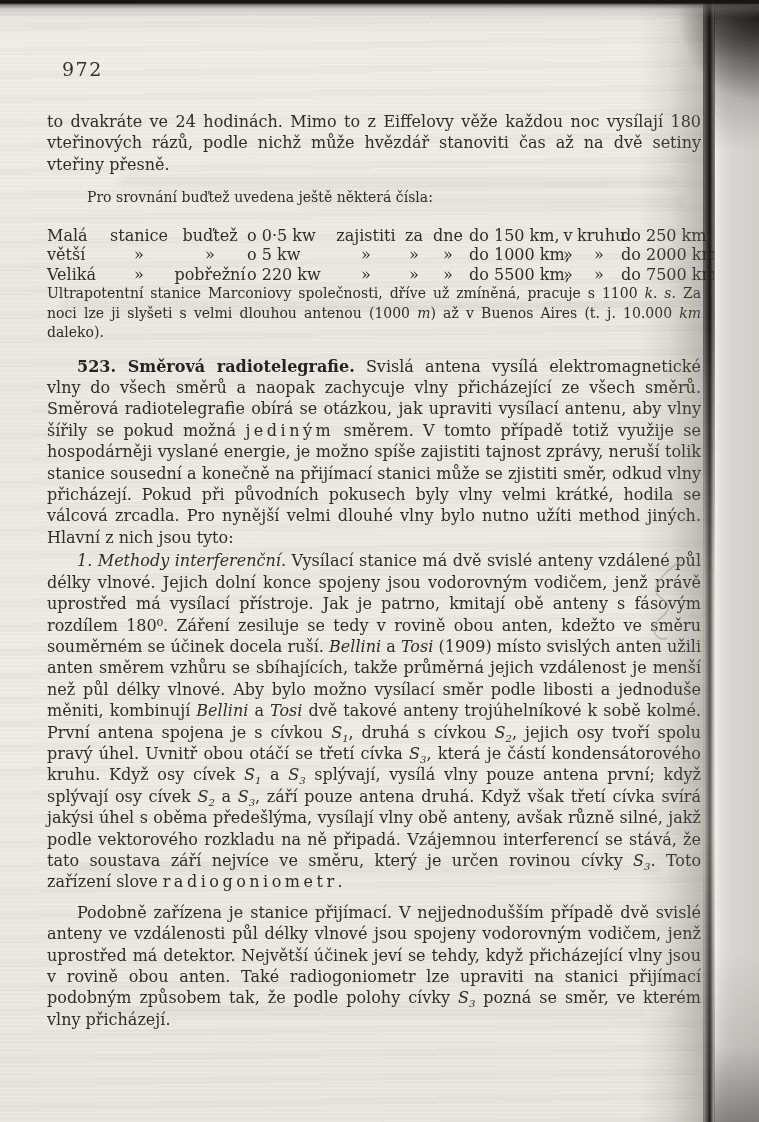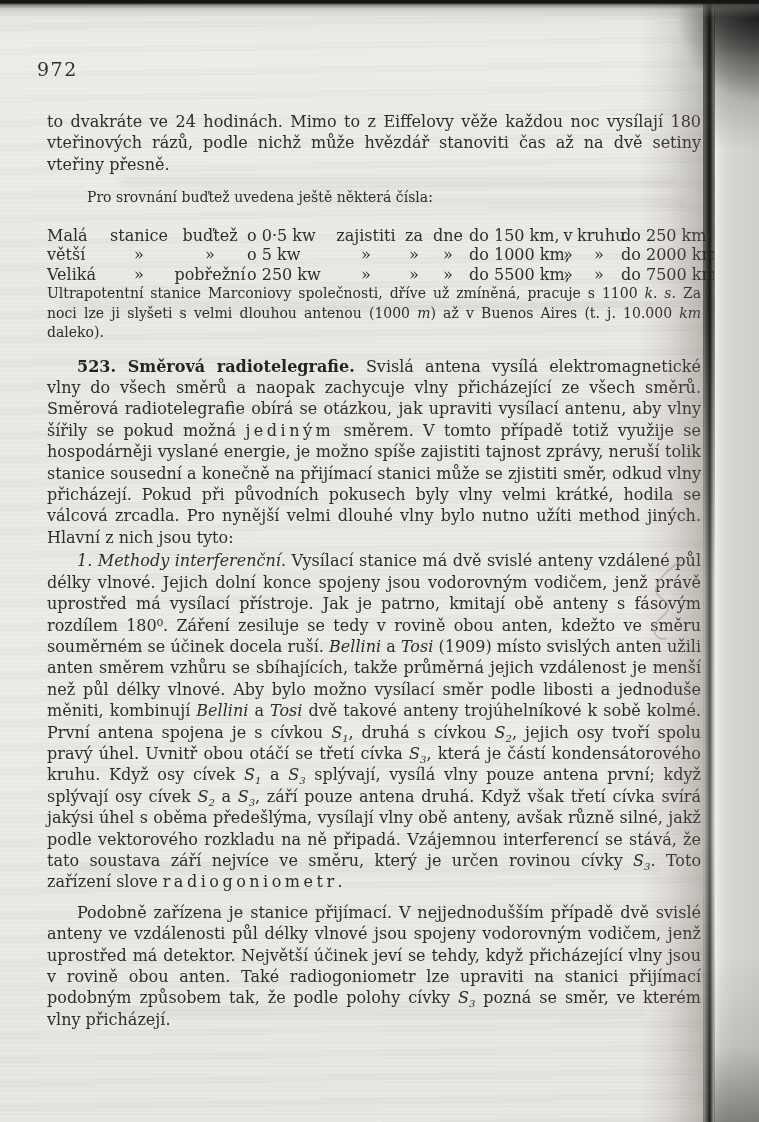--- a/index.html
+++ b/index.html
@@ -25,21 +25,21 @@
     background:linear-gradient(90deg,#f1f0ec 0,#e0dfdb 7px,#d7d6d2 16px,#cfcec9 45px); }
   .edge-strip::before { content:""; position:absolute; inset:0;
     background:
       linear-gradient(180deg, rgba(26,25,23,0.8) 0, rgba(26,25,23,0.32) 58px, rgba(26,25,23,0) 150px),
       linear-gradient(0deg, rgba(44,42,39,0.5) 0, rgba(44,42,39,0.12) 75px, rgba(44,42,39,0) 170px); }
   .corner-blob { position:absolute; right:0; top:0; width:80px; height:100px; z-index:5; pointer-events:none;
     background:radial-gradient(ellipse at 100% 15%, rgba(18,17,16,0.8), rgba(18,17,16,0) 72%); }
   .squiggle { position:absolute; left:648px; top:556px; z-index:3; }
   .ghost { position:absolute; background:rgba(110,104,93,0.06); filter:blur(2px); border-radius:2px; z-index:1; }
 
-  .pgnum { position:absolute; left:37px; top:58px; font-size:19px; letter-spacing:1.5px; color:#33312d; z-index:2; }
+  .pgnum { position:absolute; left:62px; top:58px; font-size:19px; letter-spacing:1.5px; color:#33312d; z-index:2; }
 
   .text-col { position:absolute; left:47px; top:111px; width:654px; color:#2f2d28; text-align:justify; z-index:2;
     hyphens:auto; -webkit-hyphens:auto; }
   .body-p { font-size:16px; line-height:21.4px; margin:0 0 13px 0; }
   .small-p { font-size:14px; line-height:19.4px; margin:0; }
   .indent  { text-indent:30px; }
   .indent1 { text-indent:40px; margin-bottom:18px; }
   .mb2  { margin-bottom:2px; }
   .mb9  { margin-bottom:9px; }
   .mb13 { margin-bottom:13px; }
@@ -96,21 +96,21 @@
           <span class="cell c6">»</span>
           <span class="cell c7">do 1000 km,</span>
           <span class="cell c8">»</span>
           <span class="cell c9">»</span>
           <span class="cell c10">do 2000 km.</span>
         </div>
       <div class="st-row">
           <span class="cell c0">Veliká</span>
           <span class="cell c1">»</span>
           <span class="cell c2">pobřežní</span>
-          <span class="cell c3">o 250 kw</span>
+          <span class="cell c3">o 220 kw</span>
           <span class="cell c4">»</span>
           <span class="cell c5">»</span>
           <span class="cell c6">»</span>
           <span class="cell c7">do 5500 km,</span>
           <span class="cell c8">»</span>
           <span class="cell c9">»</span>
           <span class="cell c10">do 7500 km.</span>
         </div>
     </div>
 

